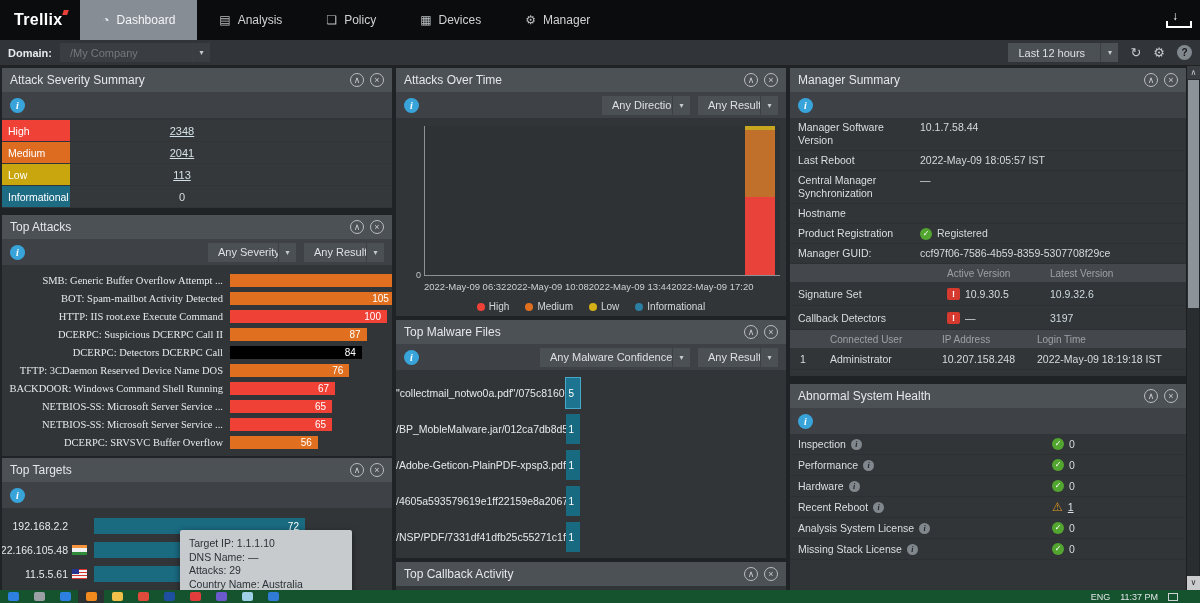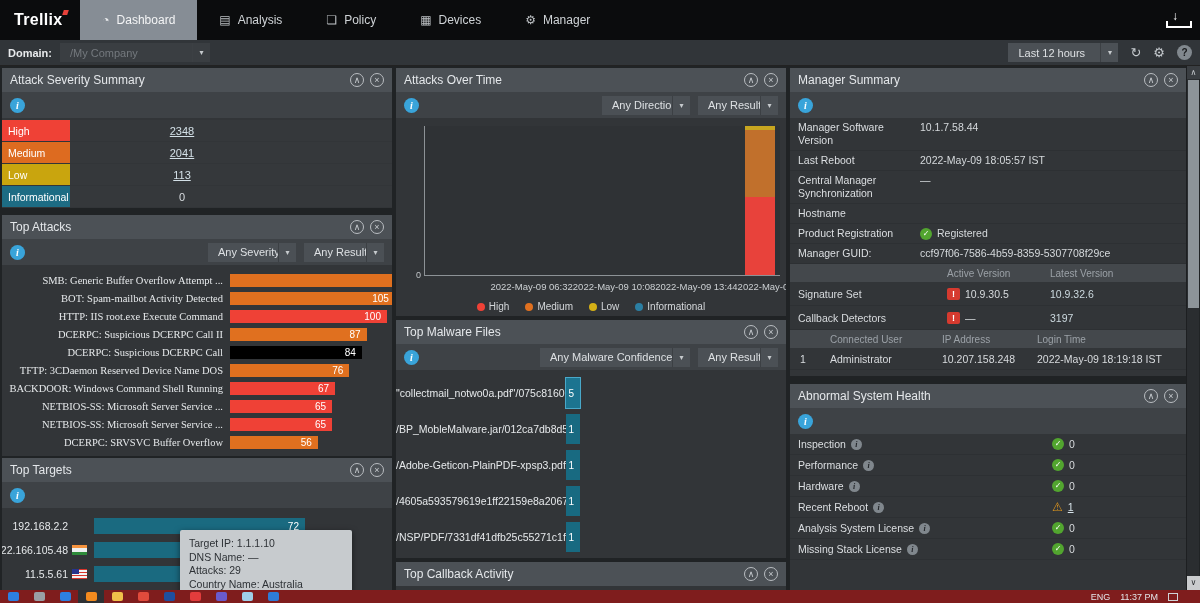--- a/index.html
+++ b/index.html
@@ -91,21 +91,21 @@
 
   
   .plot { position:absolute; left:28px; top:8px; right:6px; bottom:40px;
     border-left:1px solid #8d9296; border-bottom:1px solid #8d9296; background:#2f3235; }
   .ytick { position:absolute; right:100%; transform:translateY(50%); padding-right:4px;
     font-size:9px; color:#c3c7ca; white-space:nowrap; }
   .aot-bar { position:absolute; right:5px; bottom:0; width:30px; height:100%;
     display:flex; flex-direction:column-reverse; }
   .aot-seg { width:100%; cursor:pointer; }
   .xticks { position:absolute; left:28px; right:-34px; bottom:24px; display:flex;
-    justify-content:flex-end; }
+    justify-content:flex-start; }
   .xticks span { font-size:9.5px; color:#ccd0d3; white-space:nowrap; }
   .legend { position:absolute; left:0; right:0; bottom:4px; display:flex; justify-content:center; gap:16px; }
   .leg-it { display:flex; align-items:center; gap:4px; font-size:10px; color:#d4d7da; }
   .leg-dot { width:8px; height:8px; border-radius:50%; }
 
   
   .mal-row { height:36px; }
   .mal-row .hlbl { width:170px; }
   .mal-row .hbar { height:30px; background:#186a81; }
   .mal-row[data-selected="true"] .hbar { background:#1c7democracy; }
@@ -158,21 +158,21 @@
   
   #scrollbar { position:absolute; left:1186px; top:0; width:13px; height:524px; background:#2a2d30;
     border-left:1px solid #1d1f21; }
   #scroll-up { position:absolute; top:0; left:0; width:13px; height:13px; background:#3a3e42;
     color:#c6cace; font-size:8px; text-align:center; line-height:13px; cursor:pointer; }
   #scroll-thumb { position:absolute; top:14px; left:1px; width:11px; height:228px; background:#8d9499; cursor:grab; }
   #scroll-down { position:absolute; bottom:0; left:0; width:13px; height:14px; background:#caccce;
     color:#2b2e31; font-size:8px; text-align:center; line-height:14px; cursor:pointer; }
 
   
-  #taskbar { position:absolute; left:0; bottom:0; width:1200px; height:13px; background:#7f1d1d;
+  #taskbar { position:absolute; left:0; bottom:0; width:1200px; height:13px; background:#14532d;
     display:flex; align-items:center; }
   .tb-ic { width:26px; height:13px; display:flex; align-items:center; justify-content:center;
     cursor:pointer; flex:none; }
   .tb-ic[data-active="true"] { background:#2e3134; }
   .tb-ic i { display:block; width:11px; height:9px; border-radius:2px; }
   .tray { margin-left:auto; display:flex; align-items:center; gap:10px; padding-right:22px;
     font-size:9px; color:#e2e5e8; }
   .tray .wbox { width:10px; height:8px; border:1px solid #cfd3d6; }
 </style>
 </head>
@@ -319,21 +319,21 @@
           </div>
 
           <div class="hrow atk-row">
             <span class="hlbl">DCERPC: Suspicious DCERPC Call II</span>
             <span class="hbars">
               <span class="hbar" style="background: rgb(224, 112, 31); width: 87%;">87</span>
             </span>
           </div>
 
           <div class="hrow atk-row">
-            <span class="hlbl">DCERPC: Suspicious DCERPC Call</span>
+            <span class="hlbl">DCERPC: Detectors DCERPC Call</span>
             <span class="hbars">
               <span class="hbar" style="background: #000000; width: 84%;">84</span>
             </span>
           </div>
 
           <div class="hrow atk-row">
             <span class="hlbl">TFTP: 3CDaemon Reserved Device Name DOS</span>
             <span class="hbars">
               <span class="hbar" style="background: rgb(224, 112, 31); width: 76%;">76</span>
             </span>

